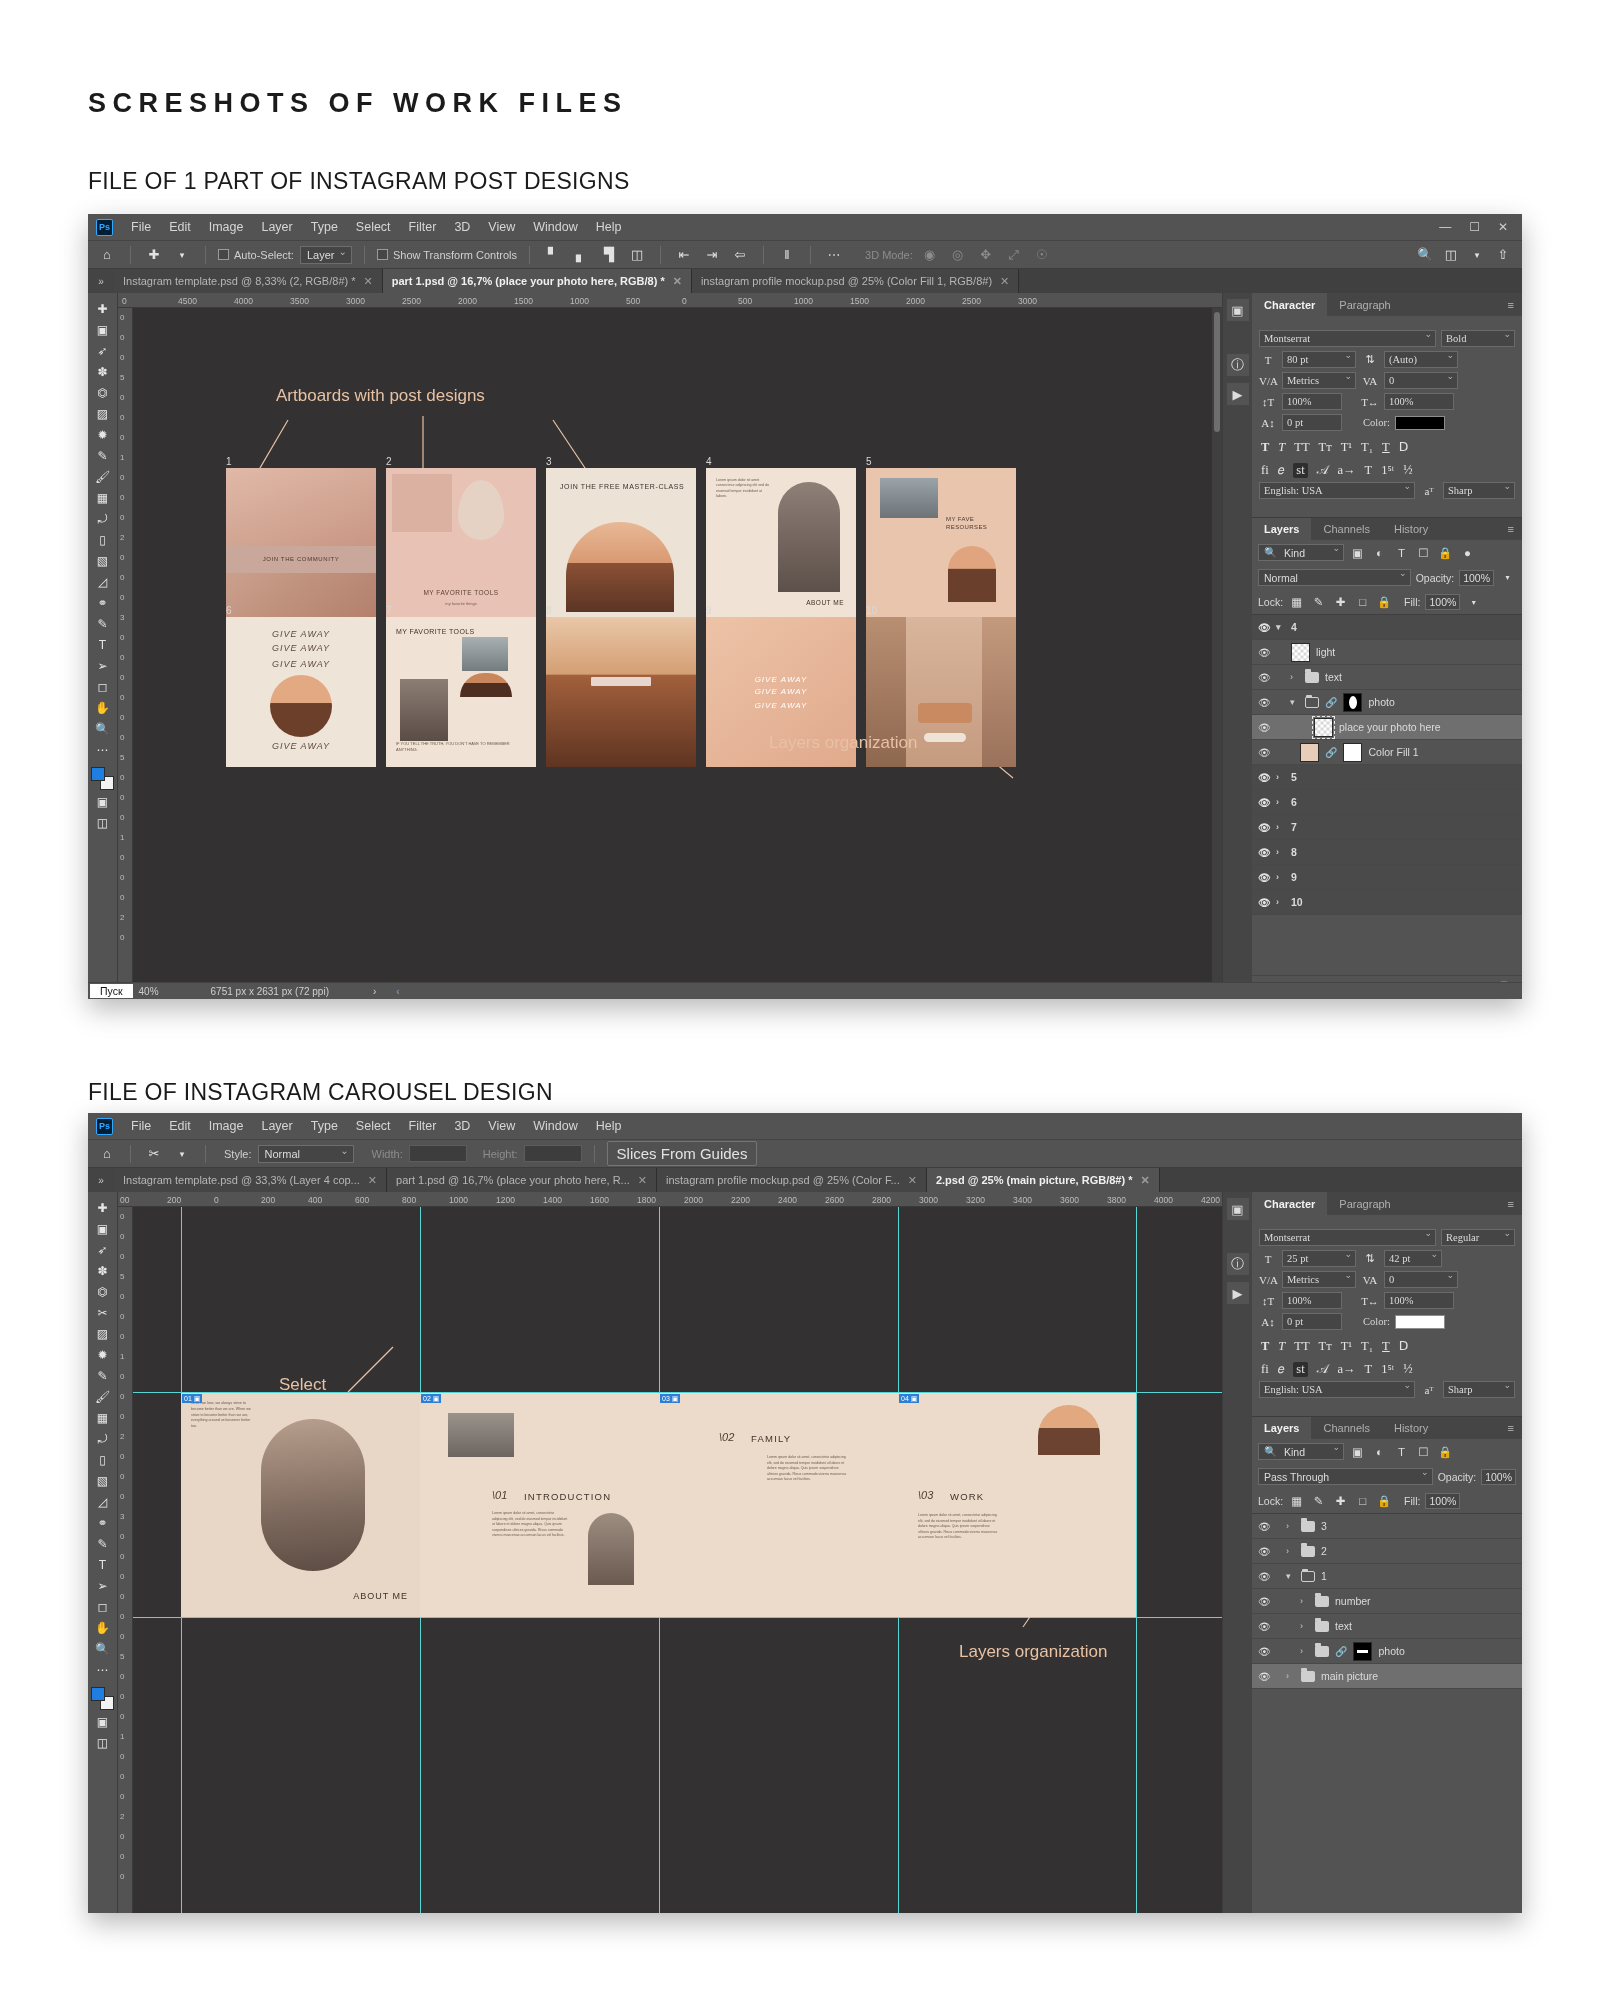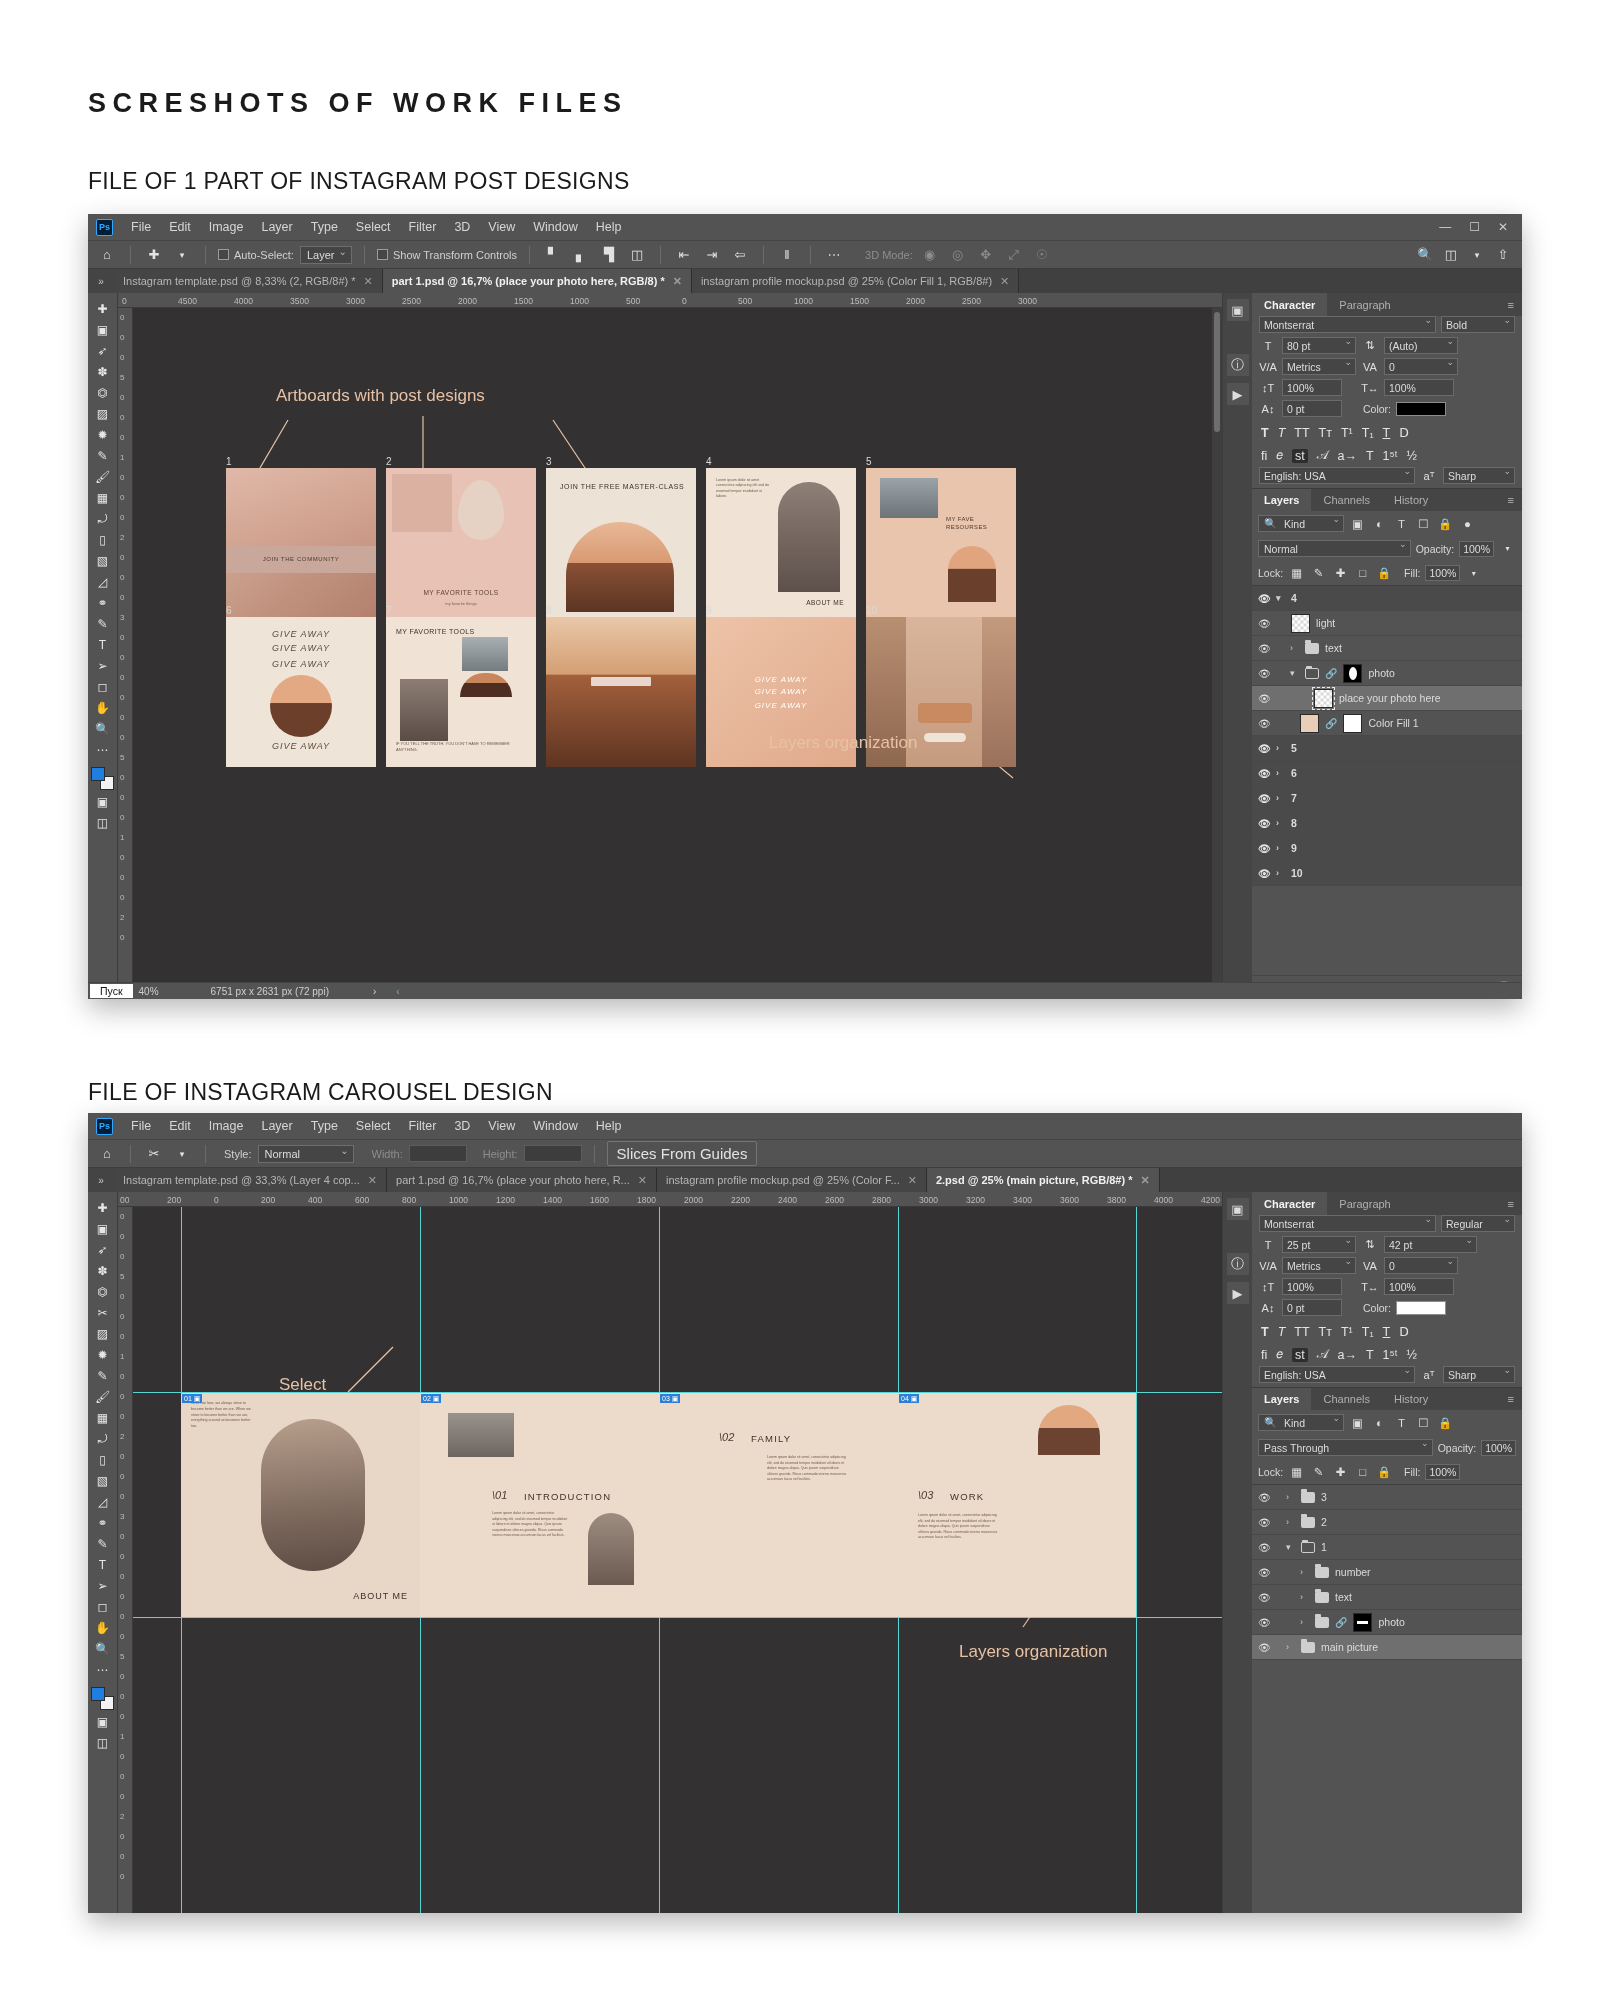--- a/index.html
+++ b/index.html
@@ -136,21 +136,21 @@
   .dock-mini .mi { width: 22px; height: 22px; color: #dcdcdc; font-size: 13px;
                    display:flex; align-items:center; justify-content:center; background:#535353;}
   .dock-panels { flex: 1; display: flex; flex-direction: column; }
 
   .panel-tabs { height: 23px; background: #454545; display: flex; align-items: stretch; }
   .panel-tab { font-size: 11px; color: #b0b0b0; display: flex; align-items: center; padding: 0 12px; }
   .panel-tab.active { background: #535353; color: #f2f2f2; font-weight: bold; }
   .panel-menu { margin-left: auto; color: #bdbdbd; font-size: 11px; padding: 0 8px;
                 display:flex; align-items:center;}
 
-  .char-panel { background: #535353; padding: 0 7px; }
+  .char-panel { background: #535353; padding: 14px 7px; font-family: Liberation Serif, serif; }
   .char-row { display: flex; align-items: center; gap: 5px; margin-bottom: 4px; }
   .cf {
     background: #454545; border: 1px solid #6a6a6a; color: #ddd; font-size: 10.5px;
     height: 17px; display: flex; align-items: center; padding: 0 4px; position: relative;
   }
   .cf.drop { padding-right: 14px; }
   .cf.drop::after { content:"⌄"; position:absolute; right:3px; top:-2px; font-size:9px; color:#b5b5b5;}
   .cicon { color: #e0e0e0; font-size: 11px; width: 18px; text-align: center; }
   .color-swatch { width: 50px; height: 14px; background: #000; border: 1px solid #8d8d8d; }
   .color-swatch.white { background: #ffffff; }
@@ -937,21 +937,21 @@
         </div>
         <div class="char-panel">
           <div class="char-row">
             <div class="cf drop" style="flex:1">Montserrat</div>
             <div class="cf drop" style="width:74px">Regular</div>
           </div>
           <div class="char-row">
             <div class="cicon">T</div>
             <div class="cf drop" style="width:74px">25 pt</div>
             <div class="cicon">⇅</div>
-            <div class="cf drop" style="width:93px">42 pt</div>
+            <div class="cf drop" style="width:58px">42 pt</div>
           </div>
           <div class="char-row">
             <div class="cicon">V/A</div>
             <div class="cf drop" style="width:74px">Metrics</div>
             <div class="cicon">VA</div>
             <div class="cf drop" style="width:74px">0</div>
           </div>
           <div class="char-row">
             <div class="cicon">↕T</div>
             <div class="cf" style="width:60px">100%</div>

